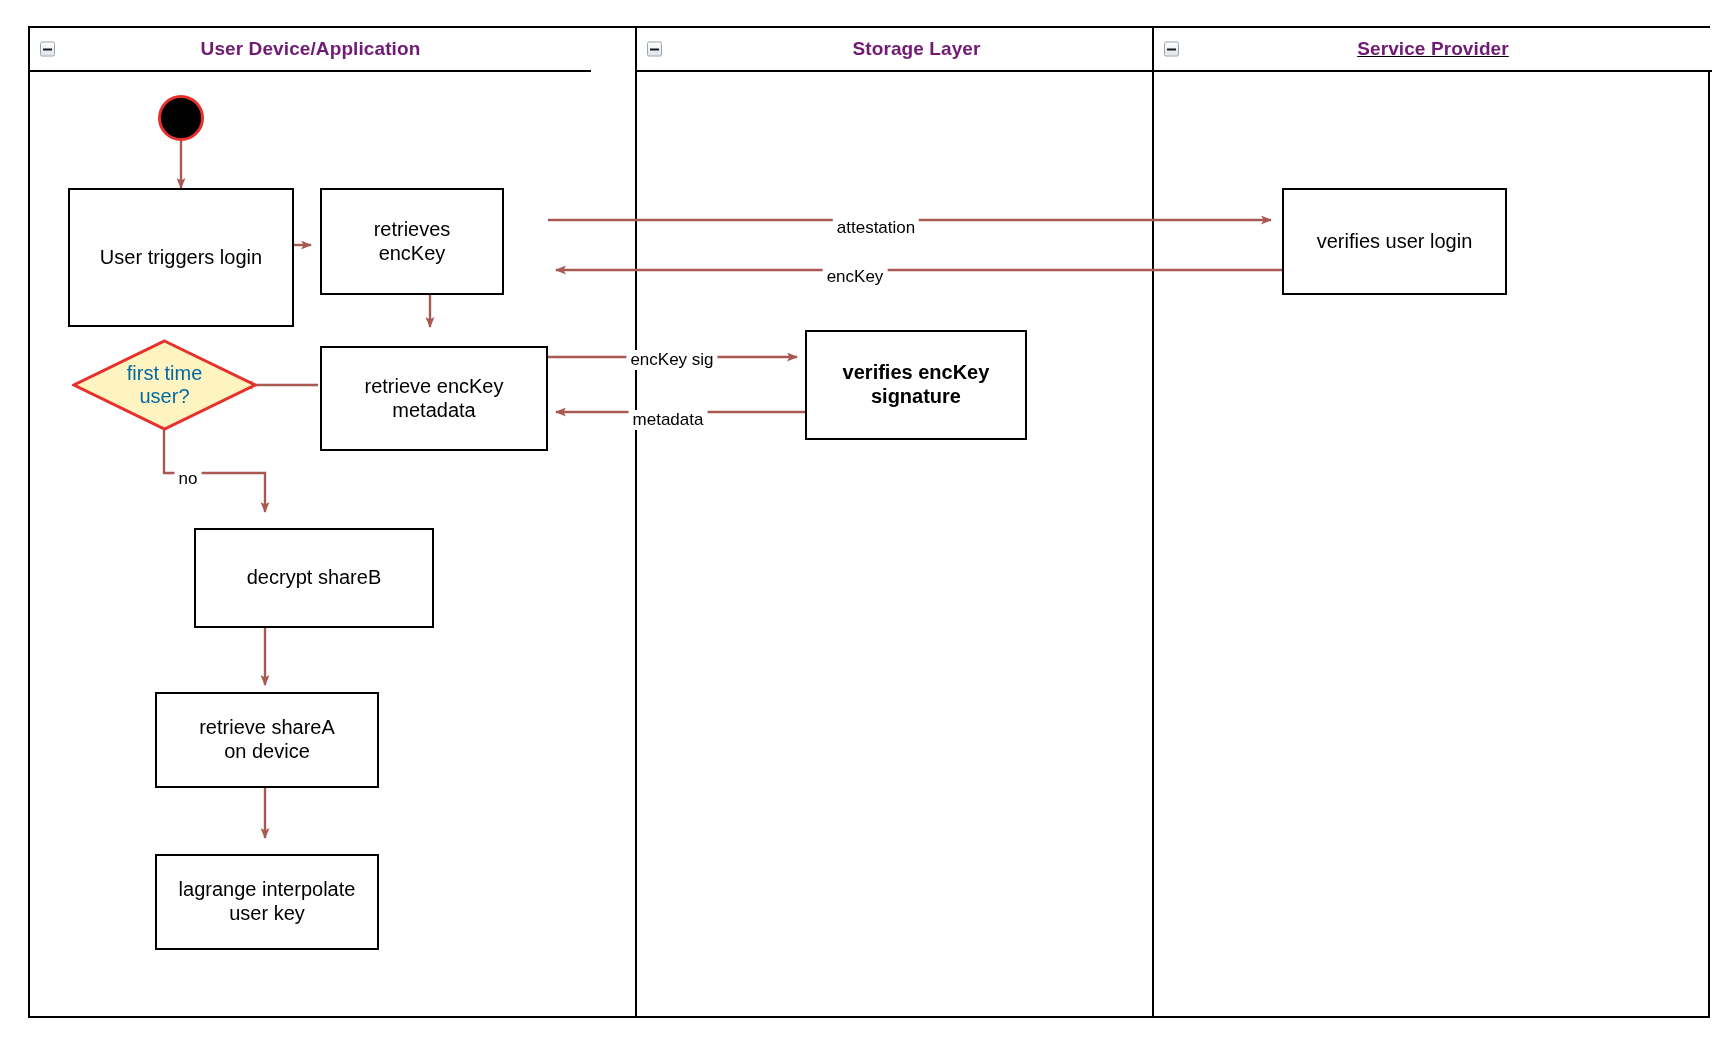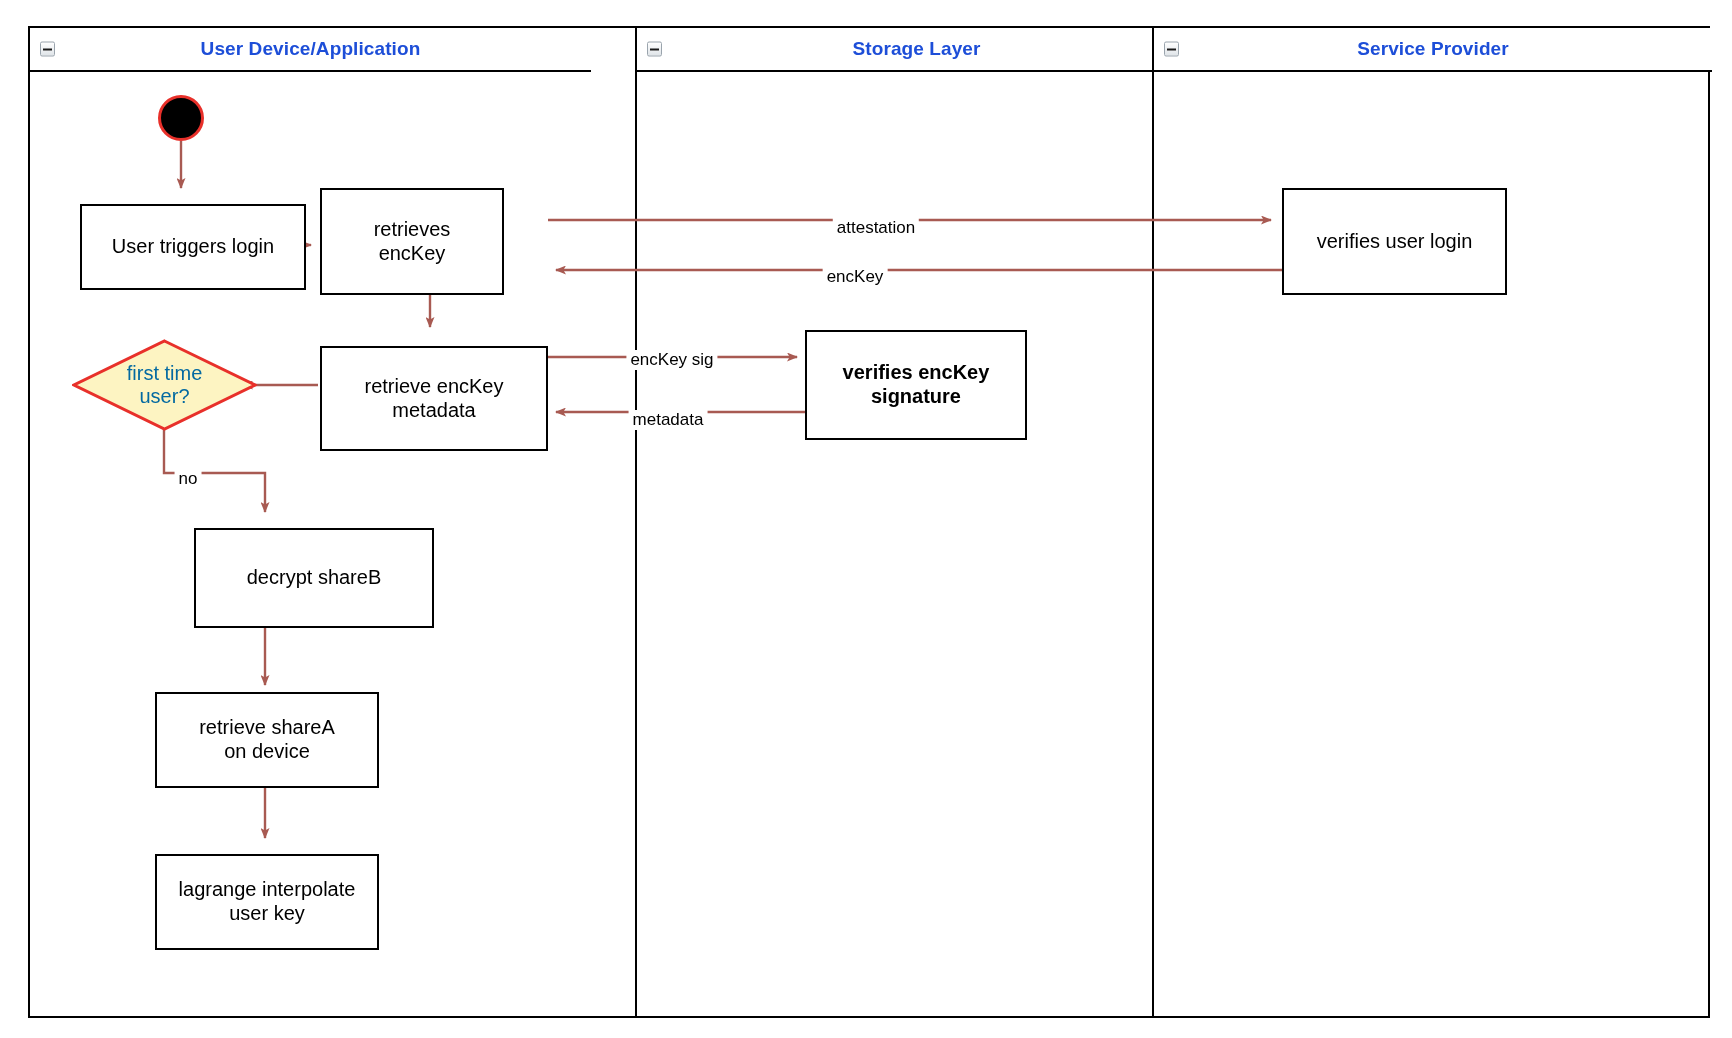--- a/index.html
+++ b/index.html
@@ -43,21 +43,21 @@
     border-bottom: 2px solid #000000;
     box-sizing: border-box;
     display: flex;
     align-items: center;
     justify-content: center;
     background: #ffffff;
   }
   .lane-title {
     font-size: 19px;
     font-weight: bold;
-    color: #1d4ed8;
+    color: #701a75;
     letter-spacing: 0.1px;
   }
   .collapse-icon {
     position: absolute;
     left: 10px;
     top: 50%;
     transform: translateY(-50%);
     width: 15px;
     height: 15px;
     border: 1px solid #9aa4ad;
@@ -160,21 +160,21 @@
     </div>
 
     <div class="lane" style="left:561px; width:561px;margin-left:44px;">
       <div class="lane-header">
         <div class="collapse-icon"></div>
         <div class="lane-title">Storage Layer</div>
       </div>
       <div class="lane-body"></div>
     </div>
 
-    <div class="lane" style="left:1122px; width:560px;">
+    <div class="lane" style="left:1122px; width:560px;text-decoration:underline;">
       <div class="lane-header">
         <div class="collapse-icon"></div>
         <div class="lane-title">Service Provider</div>
       </div>
       <div class="lane-body"></div>
     </div>
   </div>
 
   <svg id="edges" viewBox="0 0 1732 1038">
     <defs>
@@ -209,21 +209,21 @@
   </svg>
 
   <div class="edge-label" style="left:876px; top:228px;">attestation</div>
   <div class="edge-label" style="left:855px; top:277px;">encKey</div>
   <div class="edge-label" style="left:672px; top:360px;">encKey sig</div>
   <div class="edge-label" style="left:668px; top:420px;">metadata</div>
   <div class="edge-label" style="left:188px; top:479px;">no</div>
 
   <div class="start-node" style="left:158px; top:95px;"></div>
 
-  <div class="node" style="left:68px; top:204px; width:226px; height:86px;margin-left:12px;">
+  <div class="node" style="left:68px; top:188px; width:226px; height:139px;">
     <span>User triggers login</span>
   </div>
 
   <div class="node" style="left:320px; top:188px; width:184px; height:107px;">
     <span>retrieves
 encKey</span>
   </div>
 
   <div class="node" style="left:320px; top:346px; width:228px; height:105px;">
     <span>retrieve encKey

